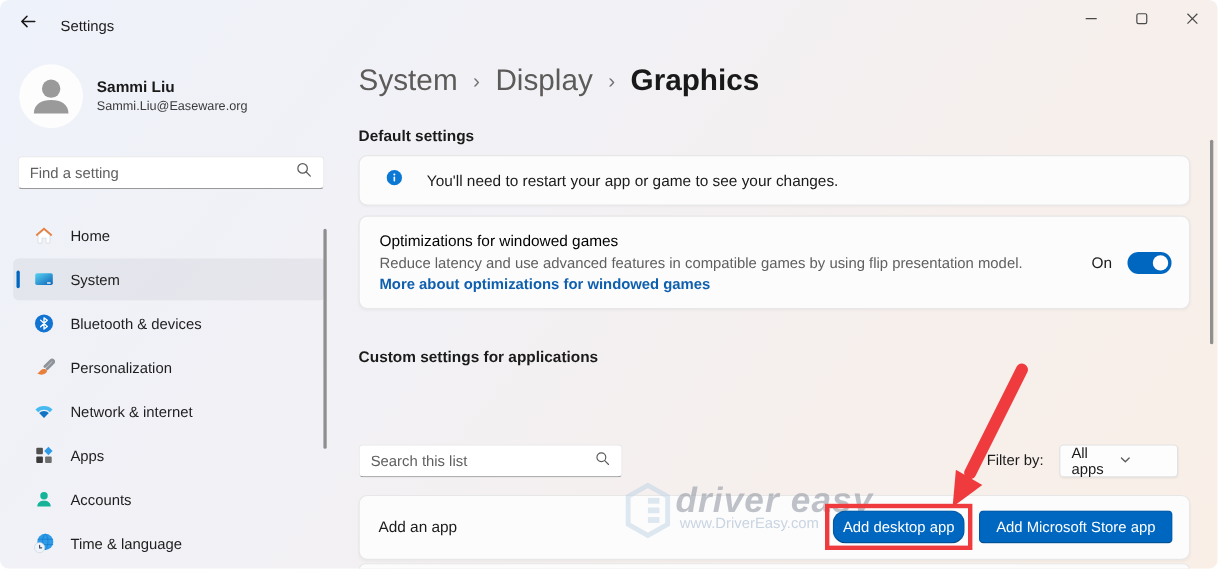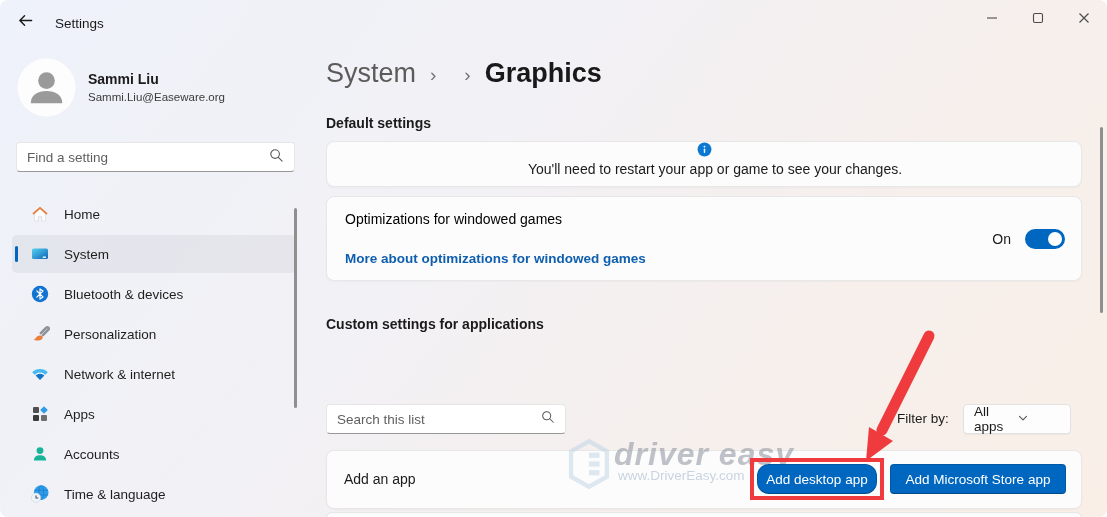--- a/index.html
+++ b/index.html
@@ -227,39 +227,41 @@
       <span class="nav-label">Time &amp; language</span>
     </div>
   </div>
 
   <div class="side-scrollbar"></div>
   <div class="main-scrollbar"></div>
 
   <div class="breadcrumb">
     <span class="crumb">System</span>
     <span class="crumb-sep">›</span>
+    <span class="crumb">Display</span>
     <span class="crumb-sep">›</span>
     <span class="crumb current">Graphics</span>
   </div>
 
   <div class="section-heading" style="left:326px; top:115px;">Default settings</div>
 
-  <div class="card info-banner" style="top:141px; height:46px;flex-direction:column;">
+  <div class="card info-banner" style="top:141px; height:46px;">
     <span>
       <svg width="15" height="15" viewBox="0 0 16 16">
           <circle cx="8" cy="8" r="7.4" fill="#0B78D4"></circle>
           <circle cx="8" cy="4.9" r="1" fill="#fff"></circle>
           <rect x="7.25" y="6.9" width="1.5" height="4.8" rx="0.75" fill="#fff"></rect>
         </svg>
     </span>
     <span class="txt">You'll need to restart your app or game to see your changes.</span>
   </div>
 
   <div class="card" style="top:196px; height:85px;">
     <div class="opt-title">Optimizations for windowed games</div>
+    <div class="opt-desc">Reduce latency and use advanced features in compatible games by using flip presentation model.</div>
     <div class="opt-link">More about optimizations for windowed games</div>
     <div class="toggle-wrap">
       <span class="toggle-label">On</span>
       <div class="toggle">
         <div class="knob"></div>
       </div>
     </div>
   </div>
 
   <div class="section-heading" style="left:326px; top:316px;">Custom settings for applications</div>

